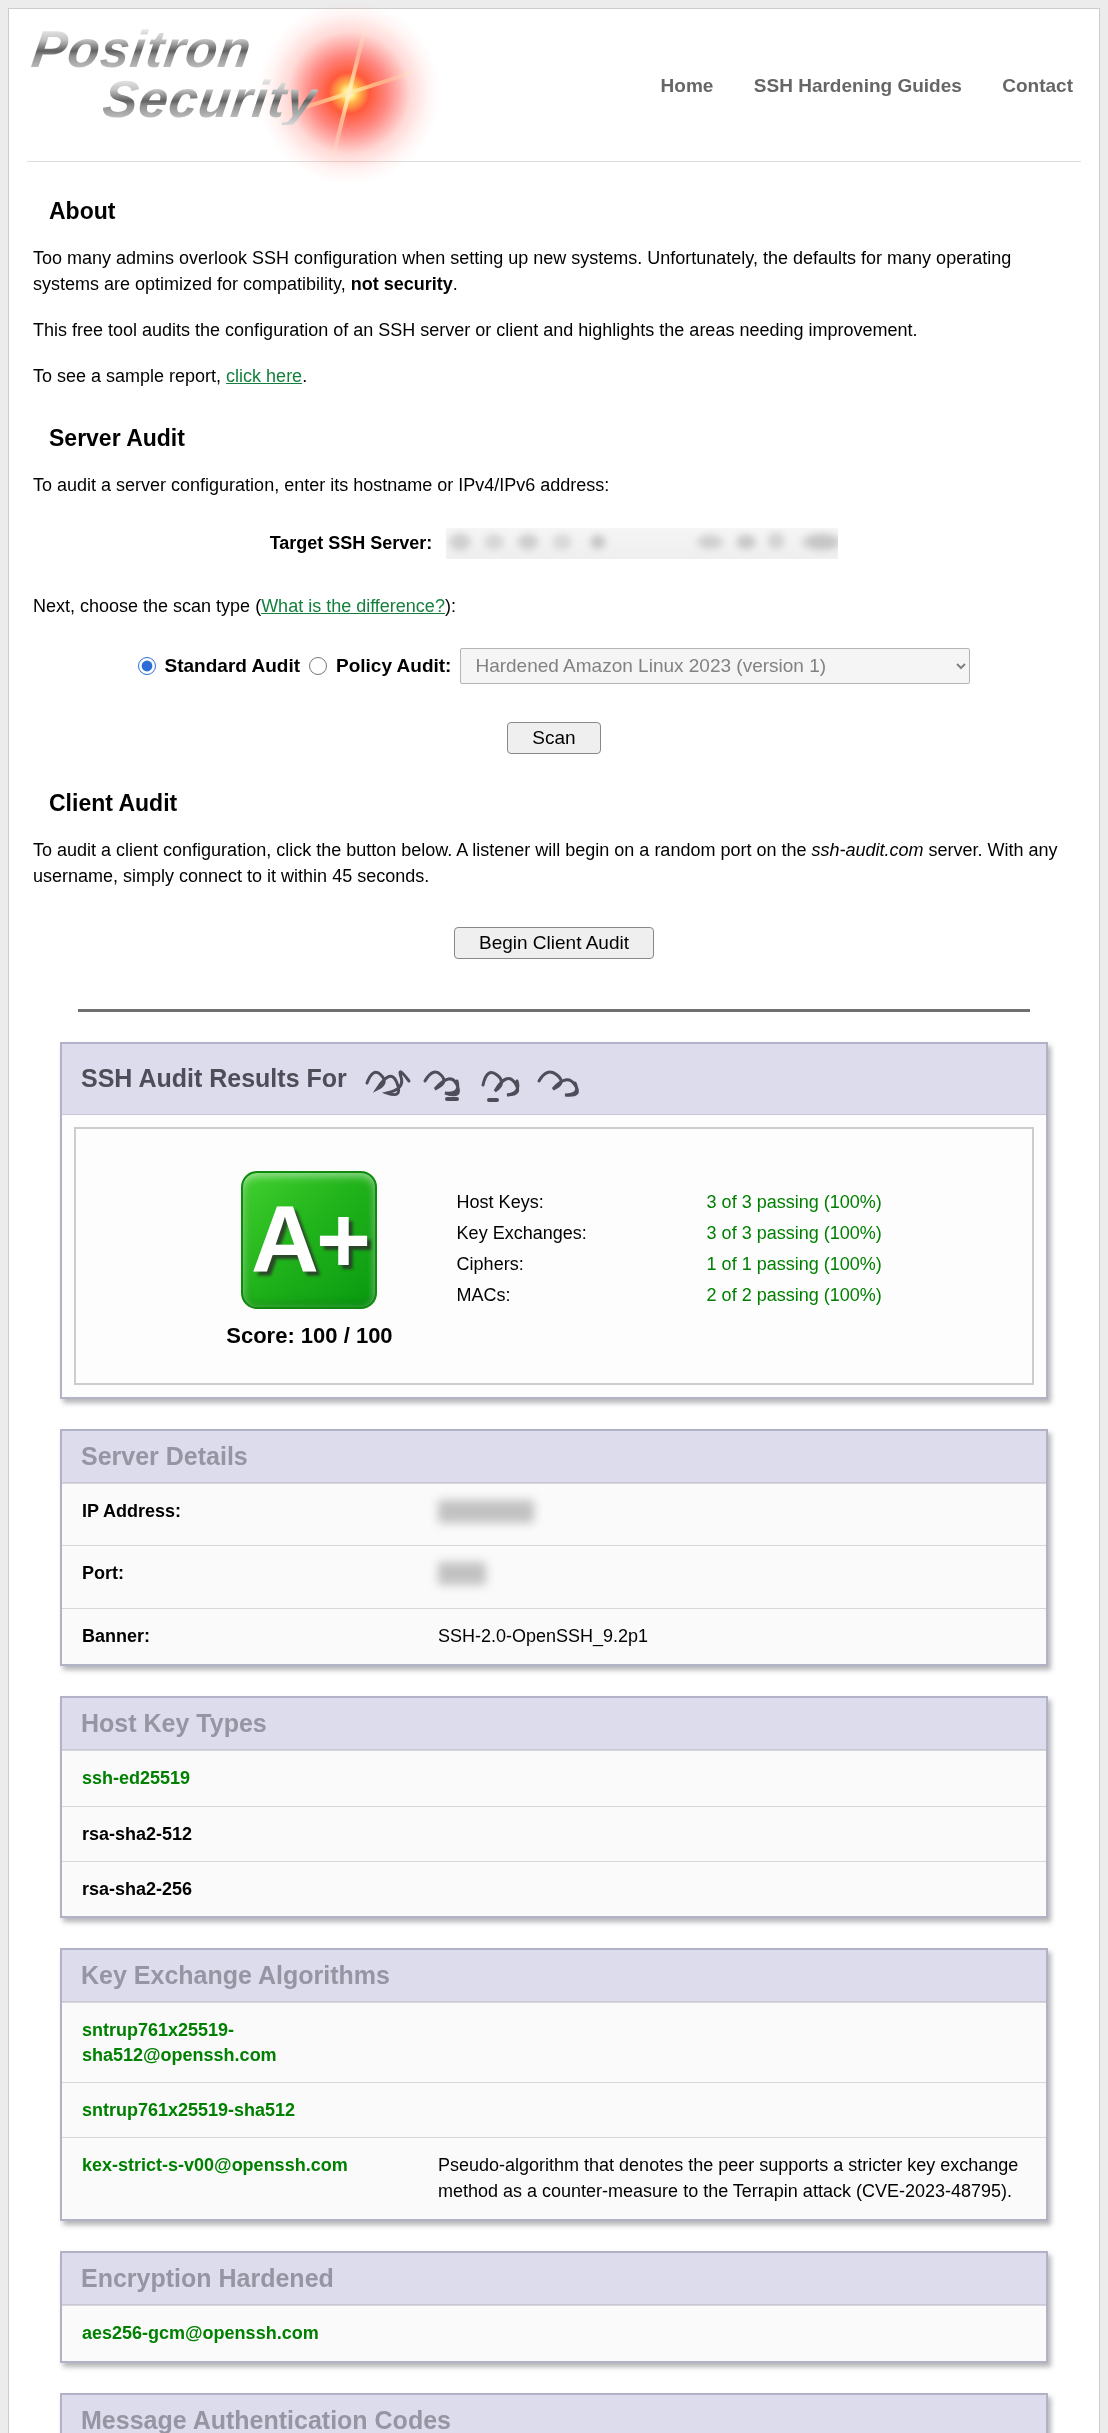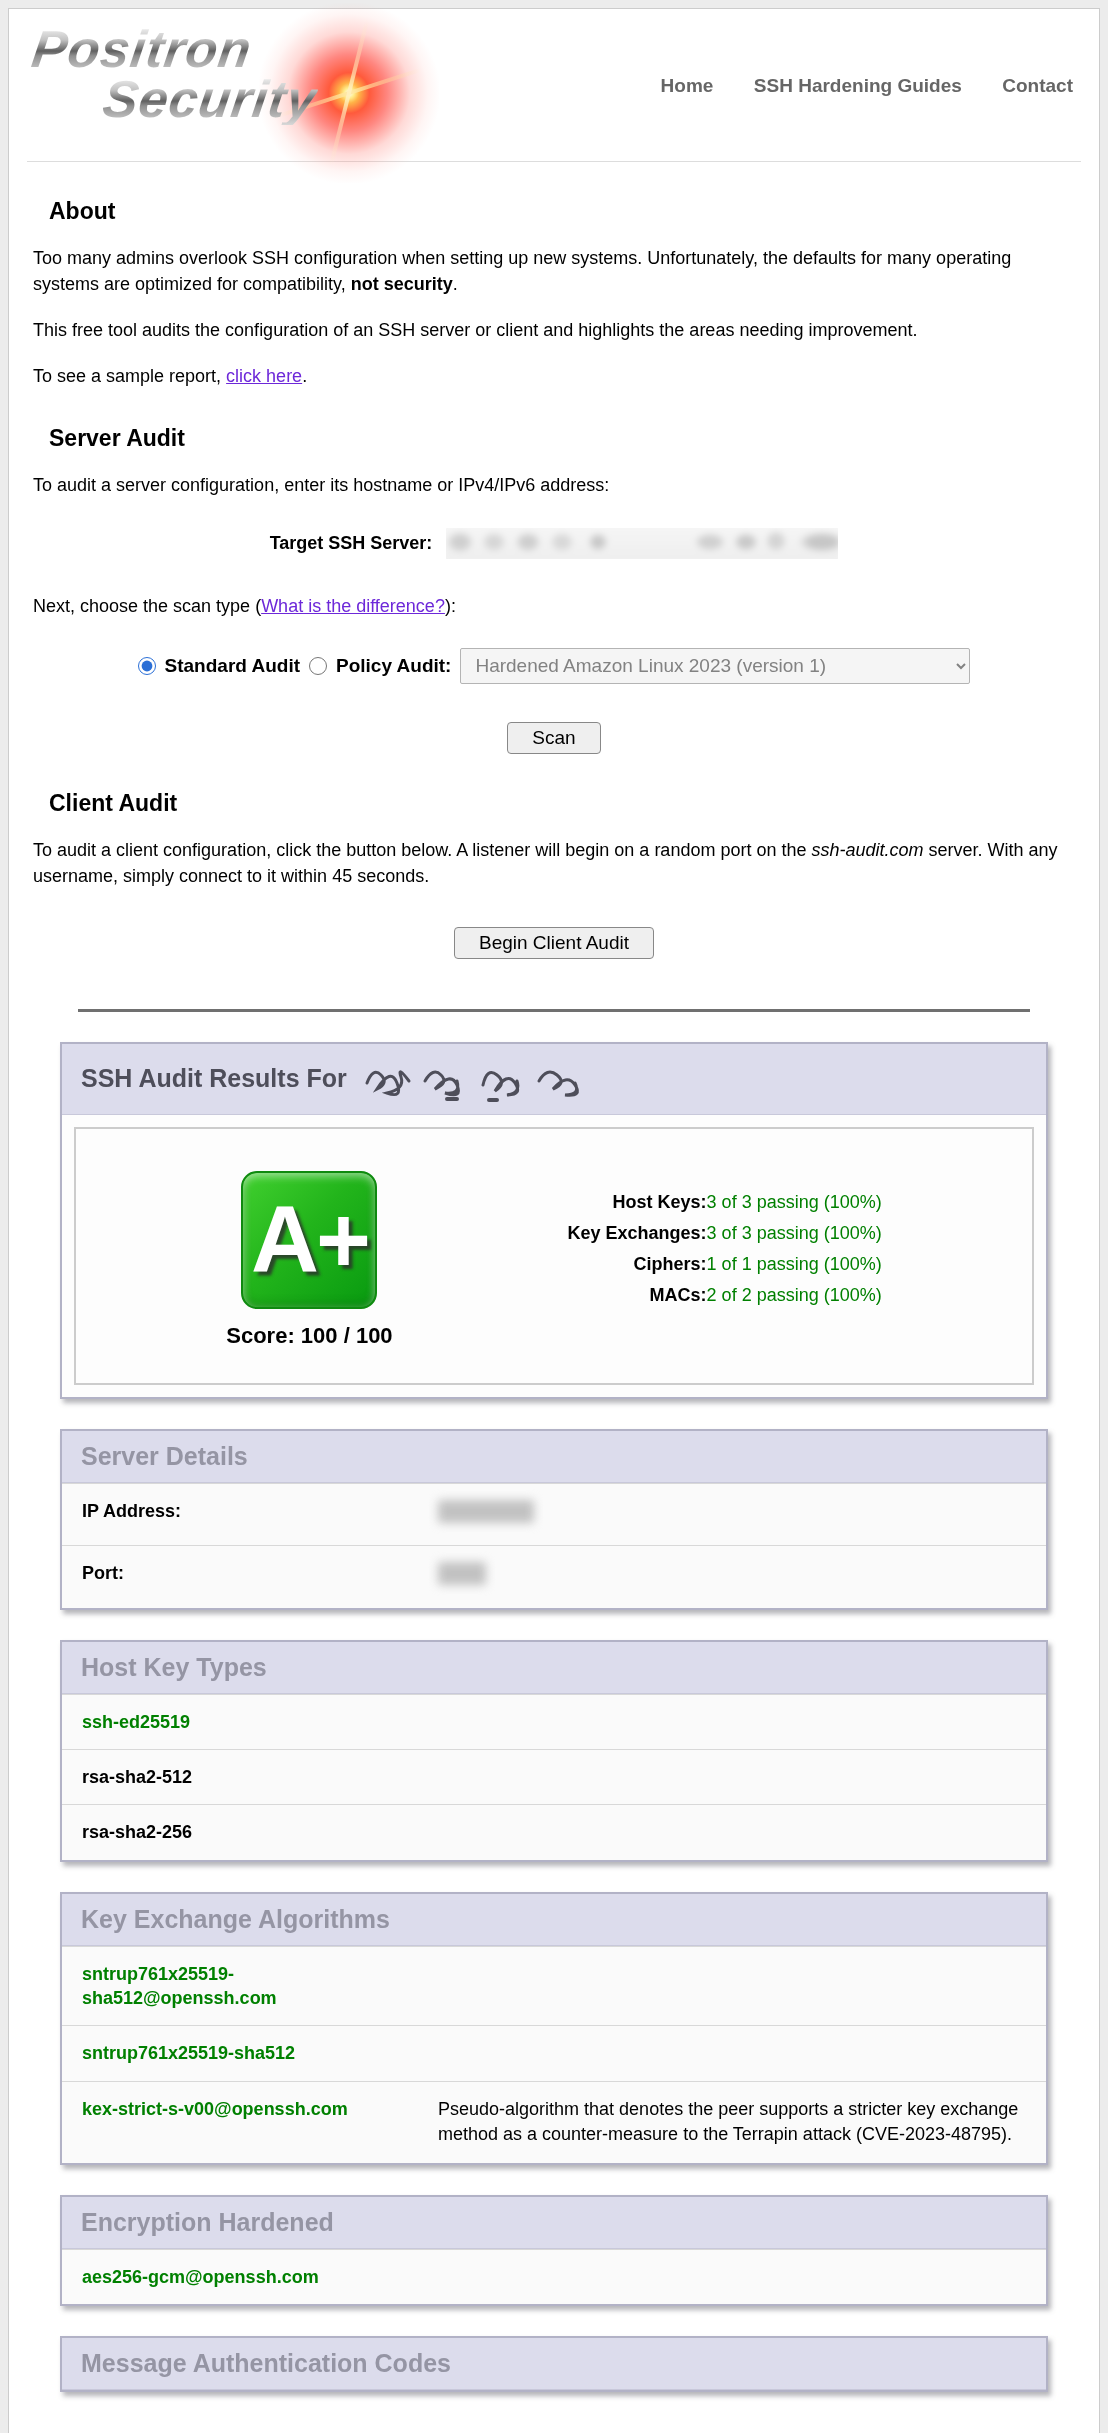--- a/index.html
+++ b/index.html
@@ -4,21 +4,21 @@
 <style>
   * { box-sizing: border-box; }
   html,body { margin:0; padding:0; }
   body {
     background:#ececec;
     font-family:"Liberation Sans", sans-serif;
     color:#000;
     width:1108px;
   }
   a { cursor:pointer; }
-  .link { color:#6d28d9; text-decoration:underline; }
+  .link { color:#15803d; text-decoration:underline; }
   .page-card {
     width:1092px; margin:8px auto 0; background:#fff;
     border:1px solid #ccc; padding:0 18px 60px;
   }
   
   .site-header {
     display:flex; justify-content:space-between; align-items:center;
     padding:16px 2px 14px; border-bottom:1px solid #ddd;
   }
   .logo { position:relative; width:420px; height:122px; flex:0 0 auto; }
@@ -123,21 +123,21 @@
     box-shadow:inset 0 3px 8px rgba(255,255,255,.55), inset 0 -4px 8px rgba(0,60,0,.25);
     display:flex; align-items:center; justify-content:center;
   }
   .badge span {
     font-size:94px; font-weight:bold; color:#fff; letter-spacing:-3px;
     text-shadow:4px 4px 3px rgba(45,45,45,.8);
   }
   .score { font-weight:bold; font-size:22px; margin-top:14px; }
   .stats { padding-top:16px; }
   .stat { display:flex; line-height:31px; font-size:18px; }
-  .stat .lbl { width:250px; text-align:right; font-weight:bold; }
+  .stat .lbl { width:250px; font-weight:normal; }
   .stat .val { margin-left:0; color:#008000; }
   
   .trow {
     display:flex; padding:15px 0 15px 20px; background:#fafafa;
     border-top:1px solid #d8d8d8; font-size:18px; align-items:flex-start;
   }
   .trow:first-child { border-top:none; }
   .tname {
     width:356px; padding-right:50px; font-weight:bold;
     overflow-wrap:break-word; word-wrap:break-word; line-height:1.35; flex:0 0 auto;
@@ -258,20 +258,24 @@
     <div class="panel">
       <div class="panel-h">Server Details</div>
       <div class="trow">
         <span class="tname">IP Address:</span>
         <span class="tdesc"><span class="blur-chip chip-ip" style="display:inline-block"></span></span>
       </div>
       <div class="trow">
         <span class="tname">Port:</span>
         <span class="tdesc"><span class="blur-chip chip-port" style="display:inline-block"></span></span>
       </div>
+      <div class="trow">
+        <span class="tname">Banner:</span>
+        <span class="tdesc">SSH-2.0-OpenSSH_9.2p1</span>
+      </div>
     </div>
 
     <div class="panel">
       <div class="panel-h">Host Key Types</div>
       <div class="trow">
         <span class="tname pass">ssh-ed25519</span>
       </div>
       <div class="trow">
         <span class="tname">rsa-sha2-512</span>
       </div>

